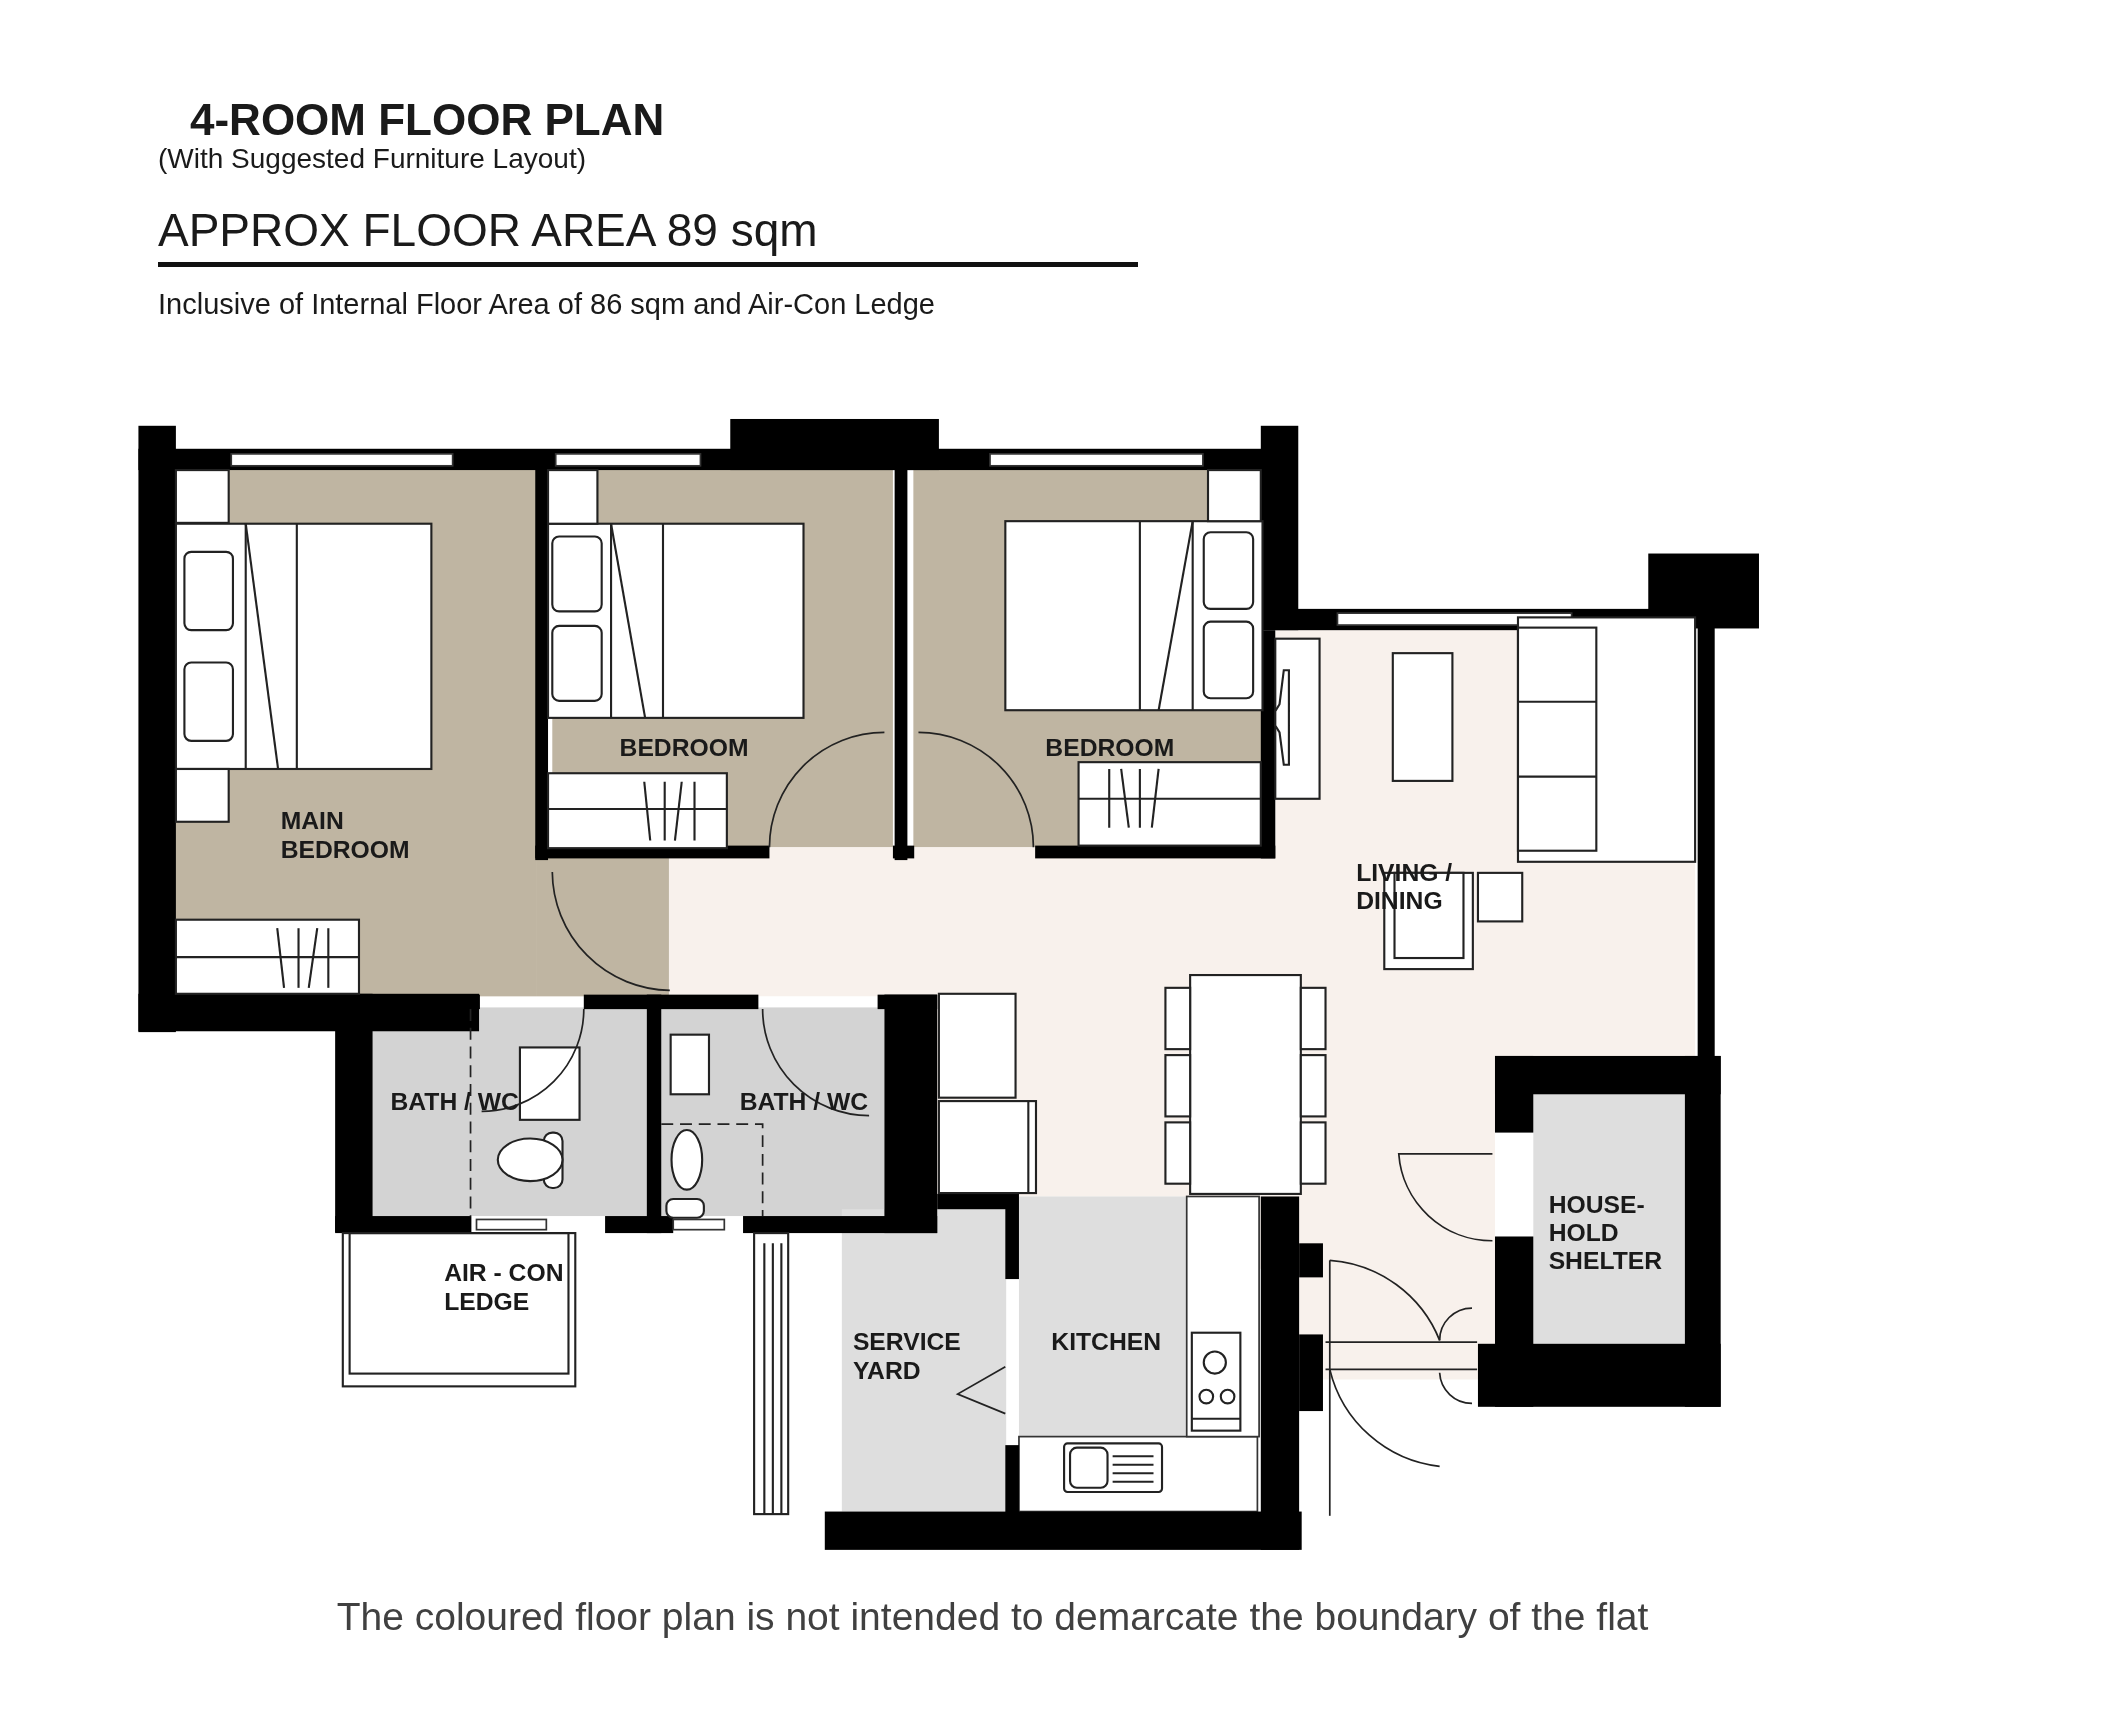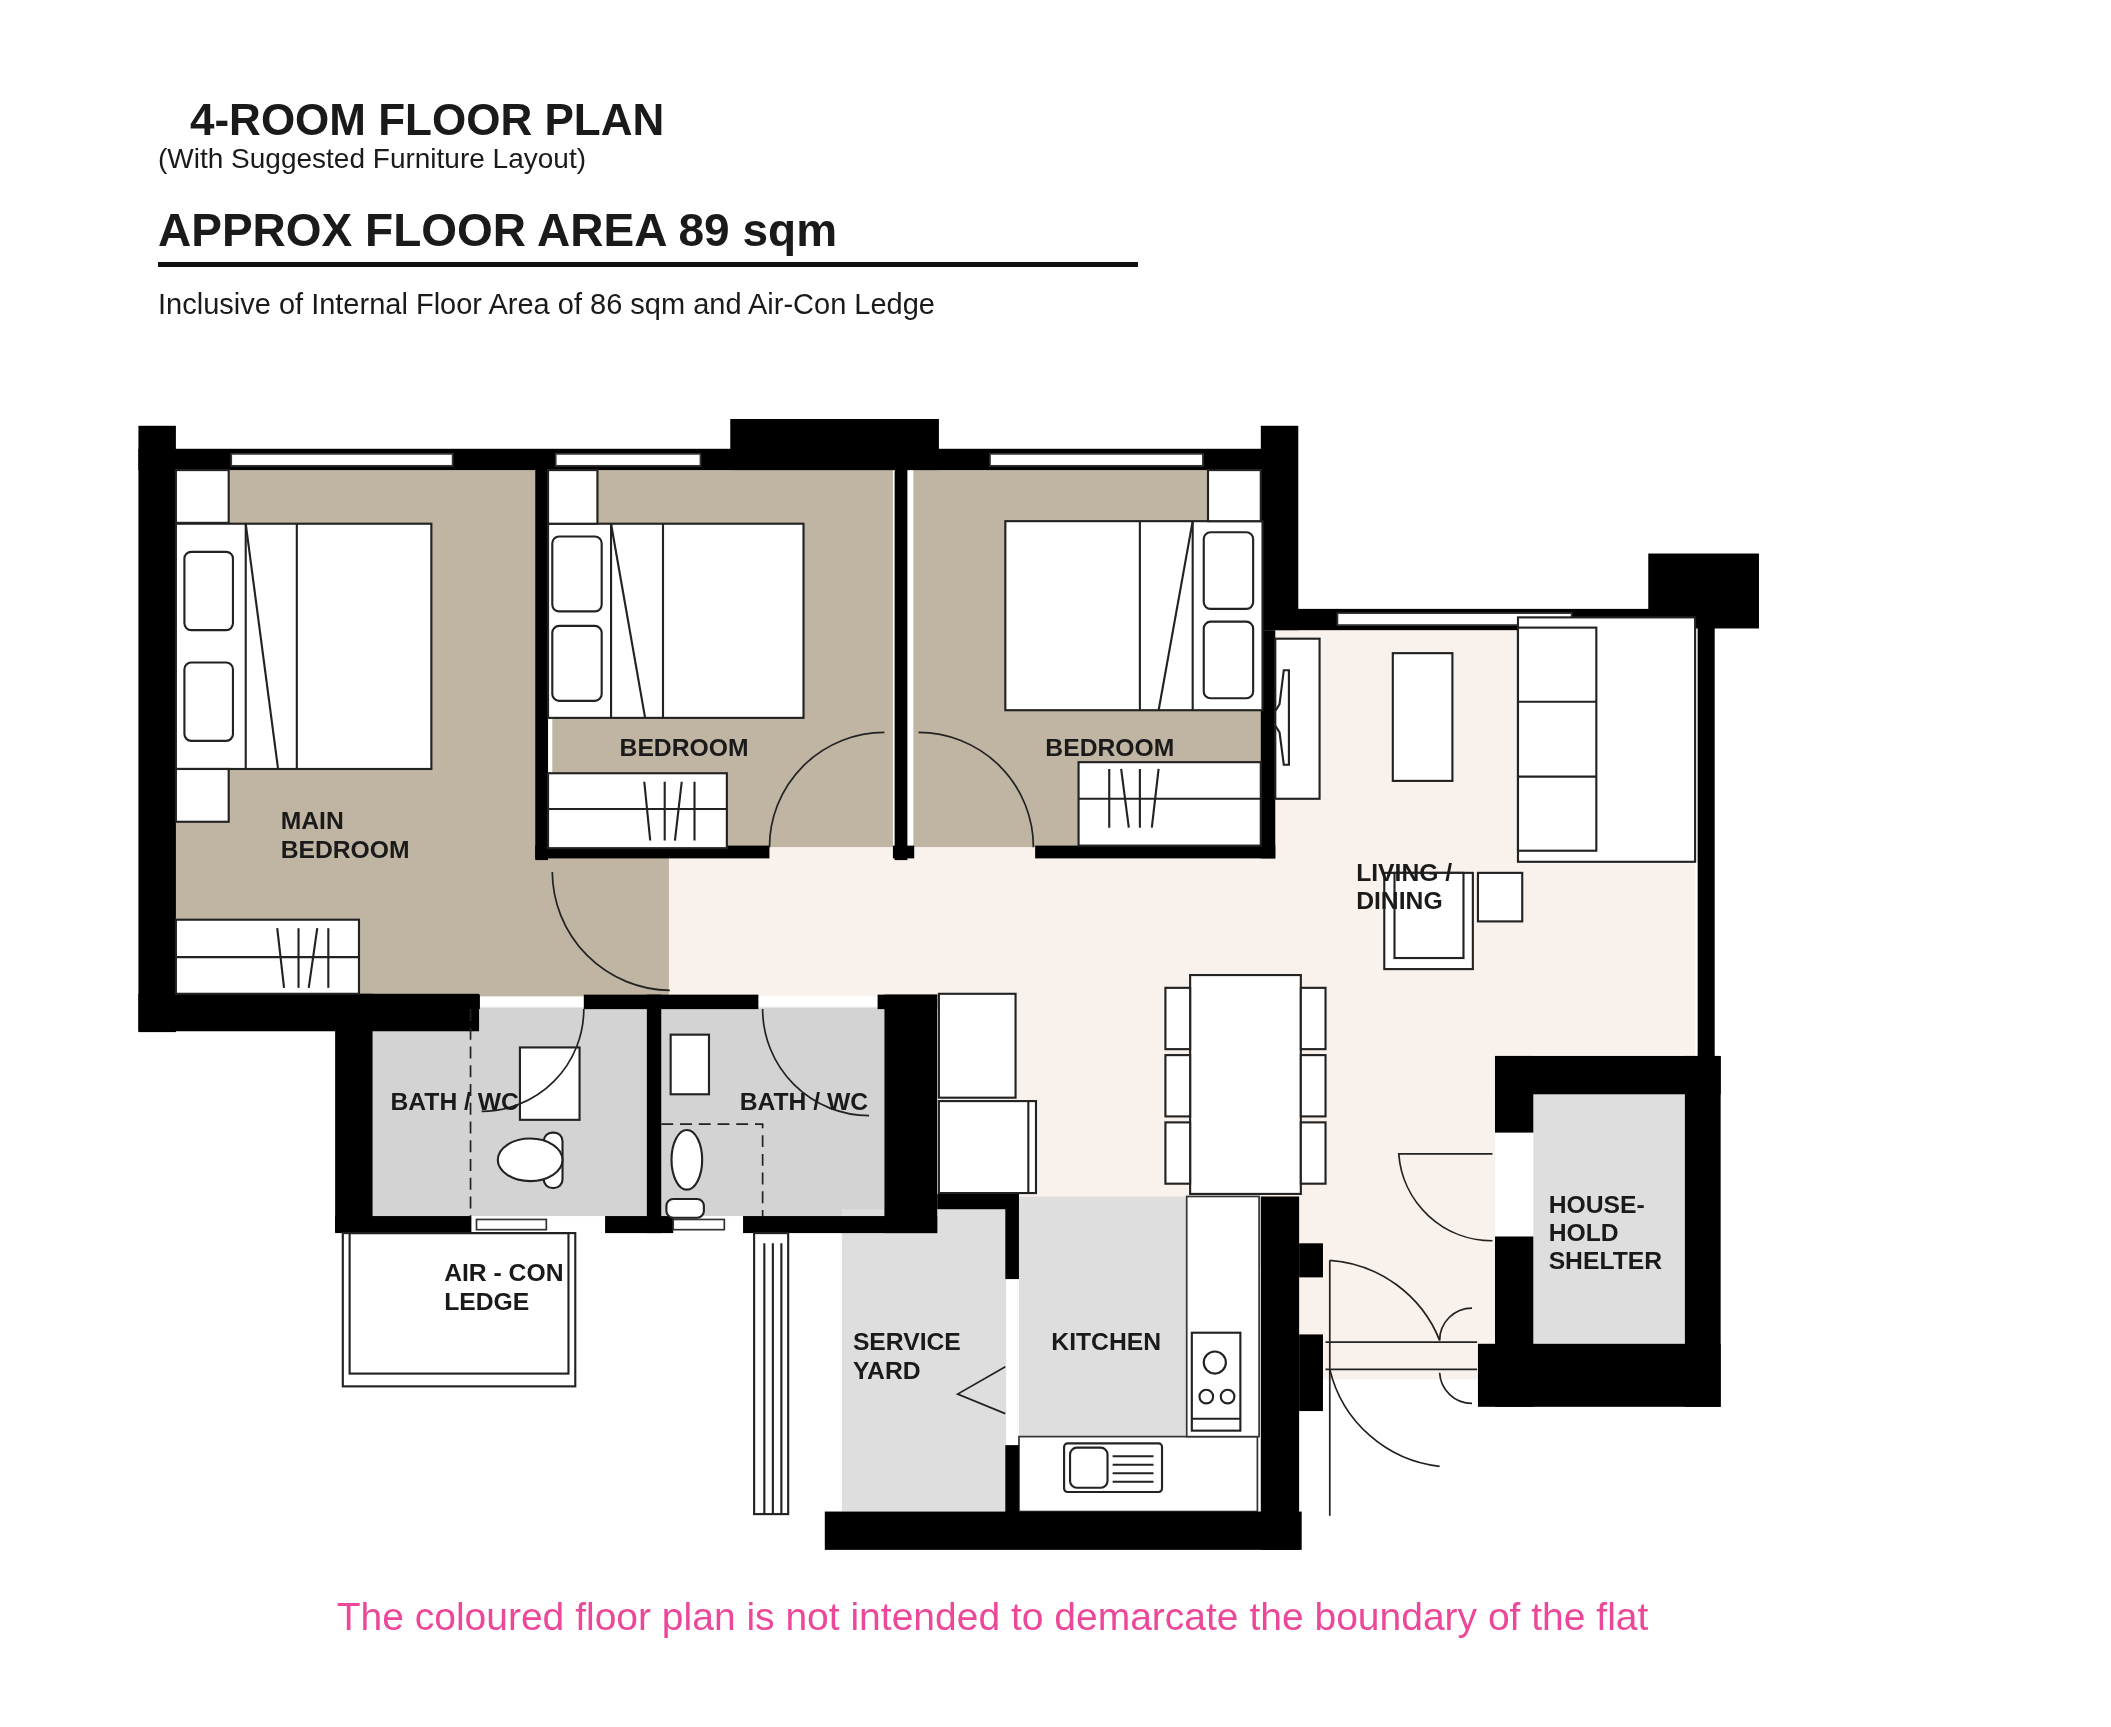--- a/index.html
+++ b/index.html
@@ -1,23 +1,23 @@
 <!DOCTYPE html>
 <html style="font-size:13.6px"><head>
 <meta charset="utf-8">
 <style>
   html, body { margin:0; padding:0; background:#ffffff; }
   body { width:2112px; height:1727px; position:relative; overflow:hidden; font-family:"Liberation Sans", sans-serif; color:#1a1a1a; }
   .hdr { position:absolute; left:158px; }
   .title { top:95px; font-size:44px; font-weight:bold; letter-spacing:0px;margin-left:32px; }
   .subtitle { top:143px; font-size:28px; }
-  .area { top:203px; font-size:46px; font-weight:bold; }
+  .area { top:203px; font-size:46px; font-weight:normal; }
   .rule { position:absolute; left:158px; top:262px; width:980px; height:5.1px; background:#111; }
   .inclusive { top:288px; font-size:29px; }
-  .disclaimer { position:absolute; left:0; width:1985px; top:1595px; text-align:center; font-size:39px; color:#ec4899; }
+  .disclaimer { position:absolute; left:0; width:1985px; top:1595px; text-align:center; font-size:39px; color:#404040; }
   svg.plan { position:absolute; left:0; top:0; }
   .lbl { font-family:"Liberation Sans", sans-serif; font-weight:bold; font-size:29px; fill:#1a1a1a; }
 </style>
 </head>
 <body>
 
 <div class="hdr title">4-ROOM FLOOR PLAN</div>
 <div class="hdr subtitle">(With Suggested Furniture Layout)</div>
 <div class="hdr area">APPROX FLOOR AREA  89 sqm</div>
 <div class="rule"></div>

